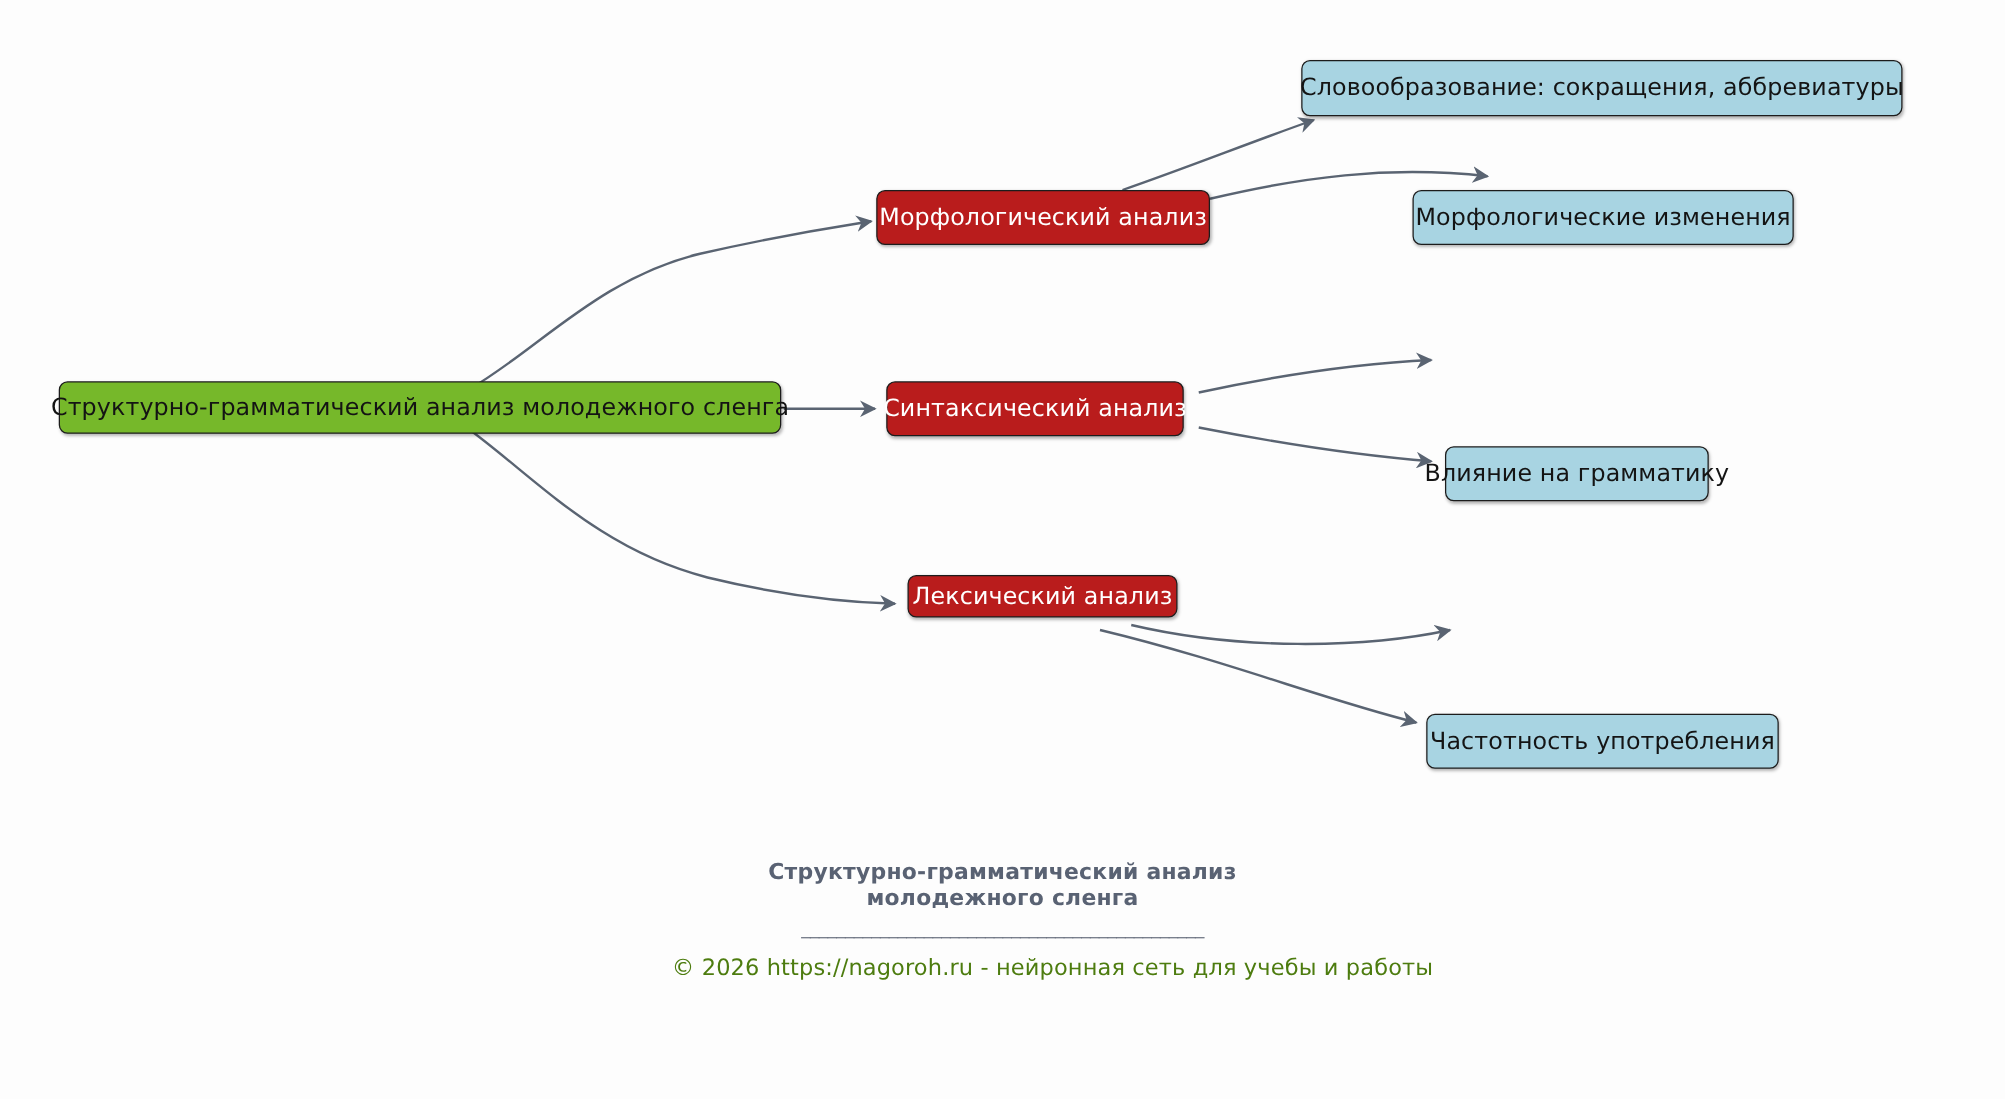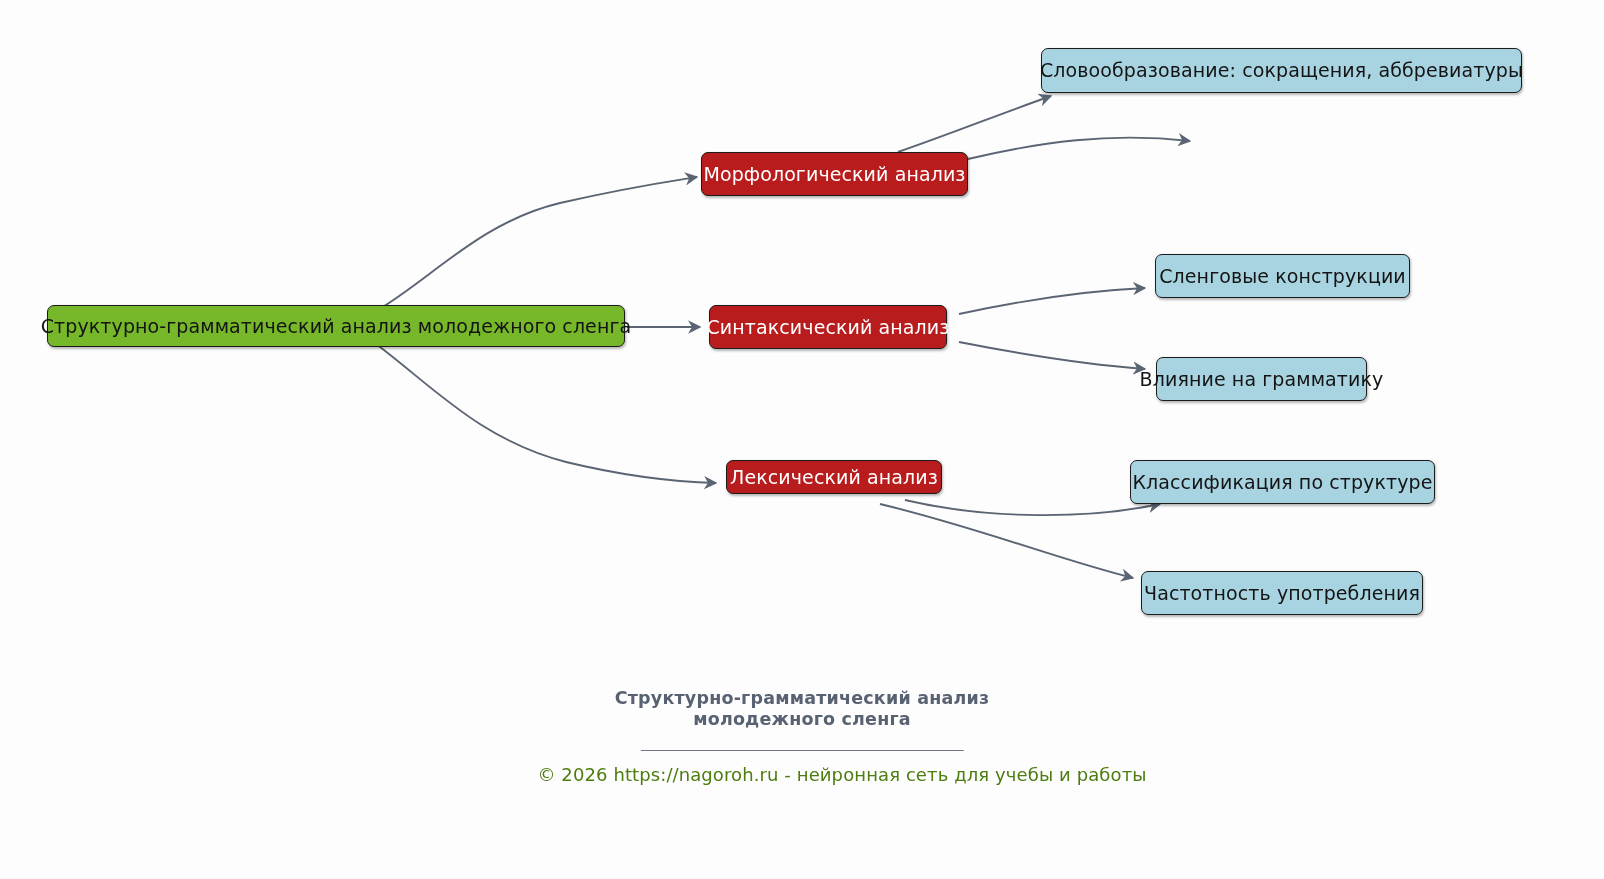--- a/index.html
+++ b/index.html
@@ -144,32 +144,29 @@
   </div>
 
   <div class="node node-branch" style="left:726px; top:460px; width:216px; height:32px;">
     <span>Лексический анализ</span>
   </div>
 
   <div class="node node-leaf" style="left:1041px; top:48px; width:481px; height:45px;">
     <span>Словообразование: сокращения, аббревиатуры</span>
   </div>
 
+  <div class="node node-leaf" style="left:1130px; top:152px; width:305px; height:44px;">
+    <span>Морфологические изменения</span>
+  </div>
 
-  <div class="node node-leaf" style="left:1155px; top:254px; width:255px; height:44px;">
-    <span>Сленговые конструкции</span>
-  </div>
 
   <div class="node node-leaf" style="left:1156px; top:357px; width:211px; height:44px;">
     <span>Влияние на грамматику</span>
   </div>
 
-  <div class="node node-leaf" style="left:1130px; top:460px; width:305px; height:44px;">
-    <span>Классификация по структуре</span>
-  </div>
 
   <div class="node node-leaf" style="left:1141px; top:571px; width:282px; height:44px;">
     <span>Частотность употребления</span>
   </div>
 
   <div class="footer footer-title">
     <span class="footer-title-inner">Структурно-грамматический анализ молодежного сленга</span>
   </div>
 
   <div class="footer-rule">______________________________________________</div>

